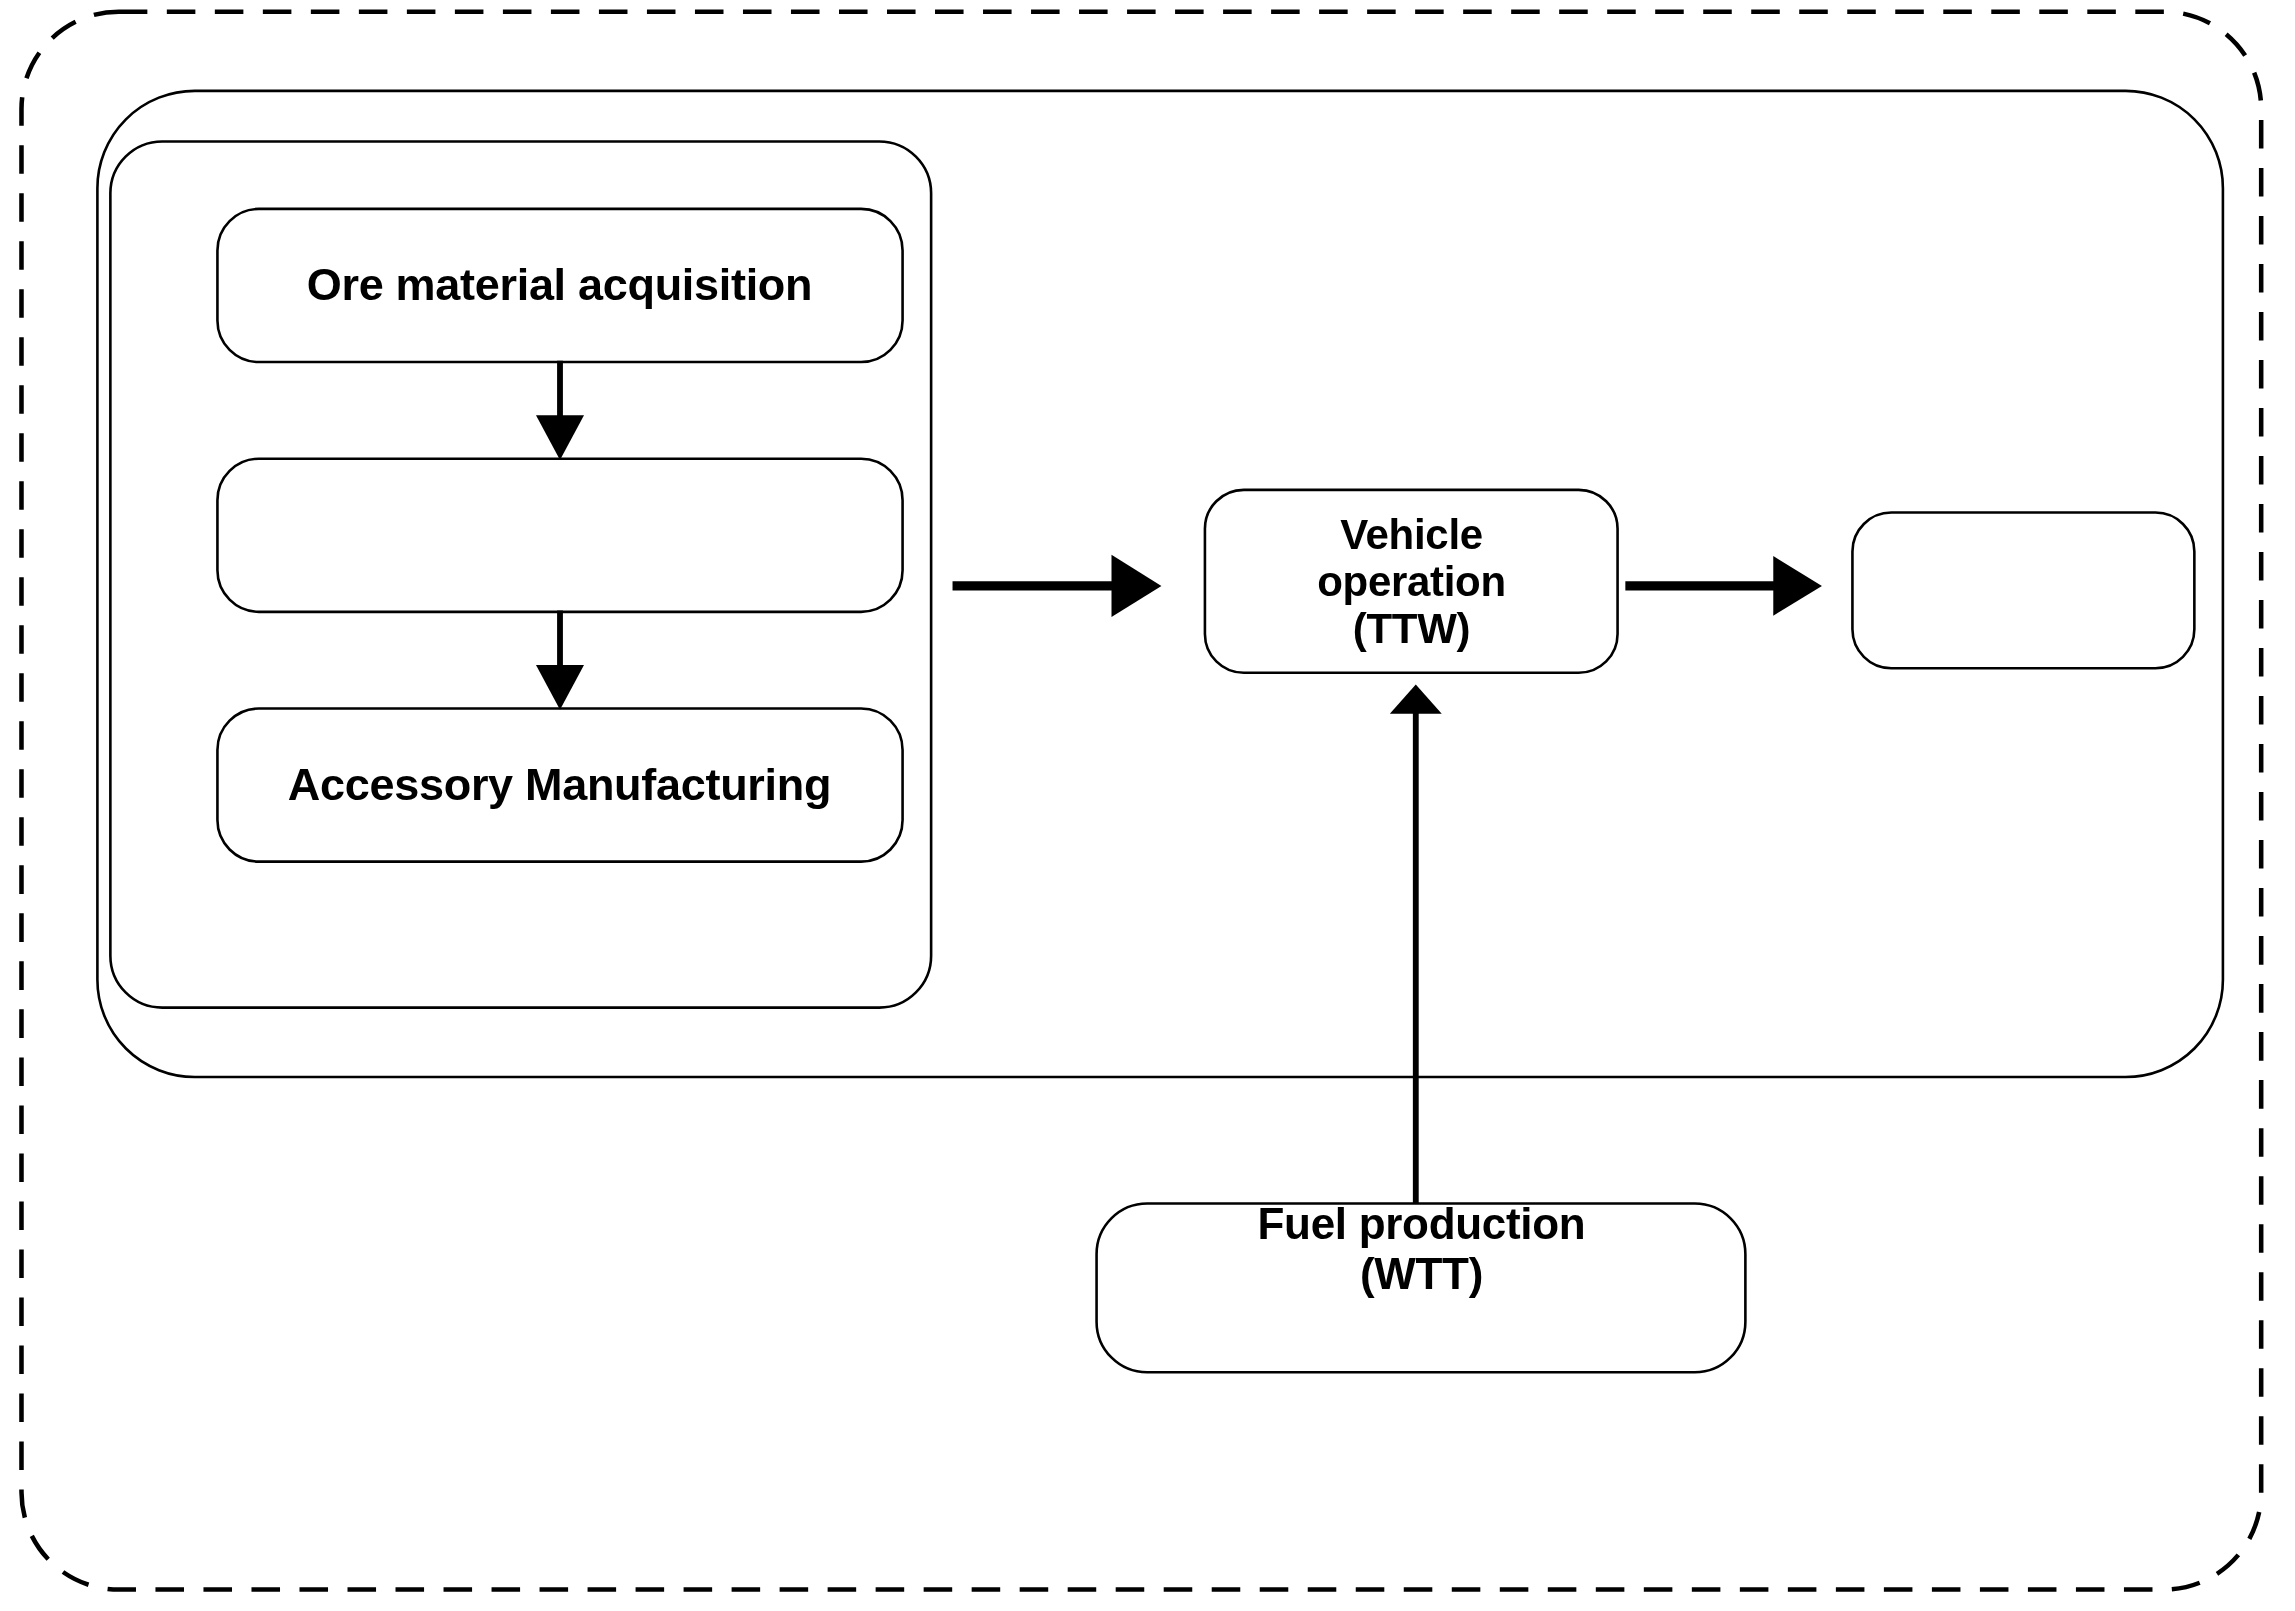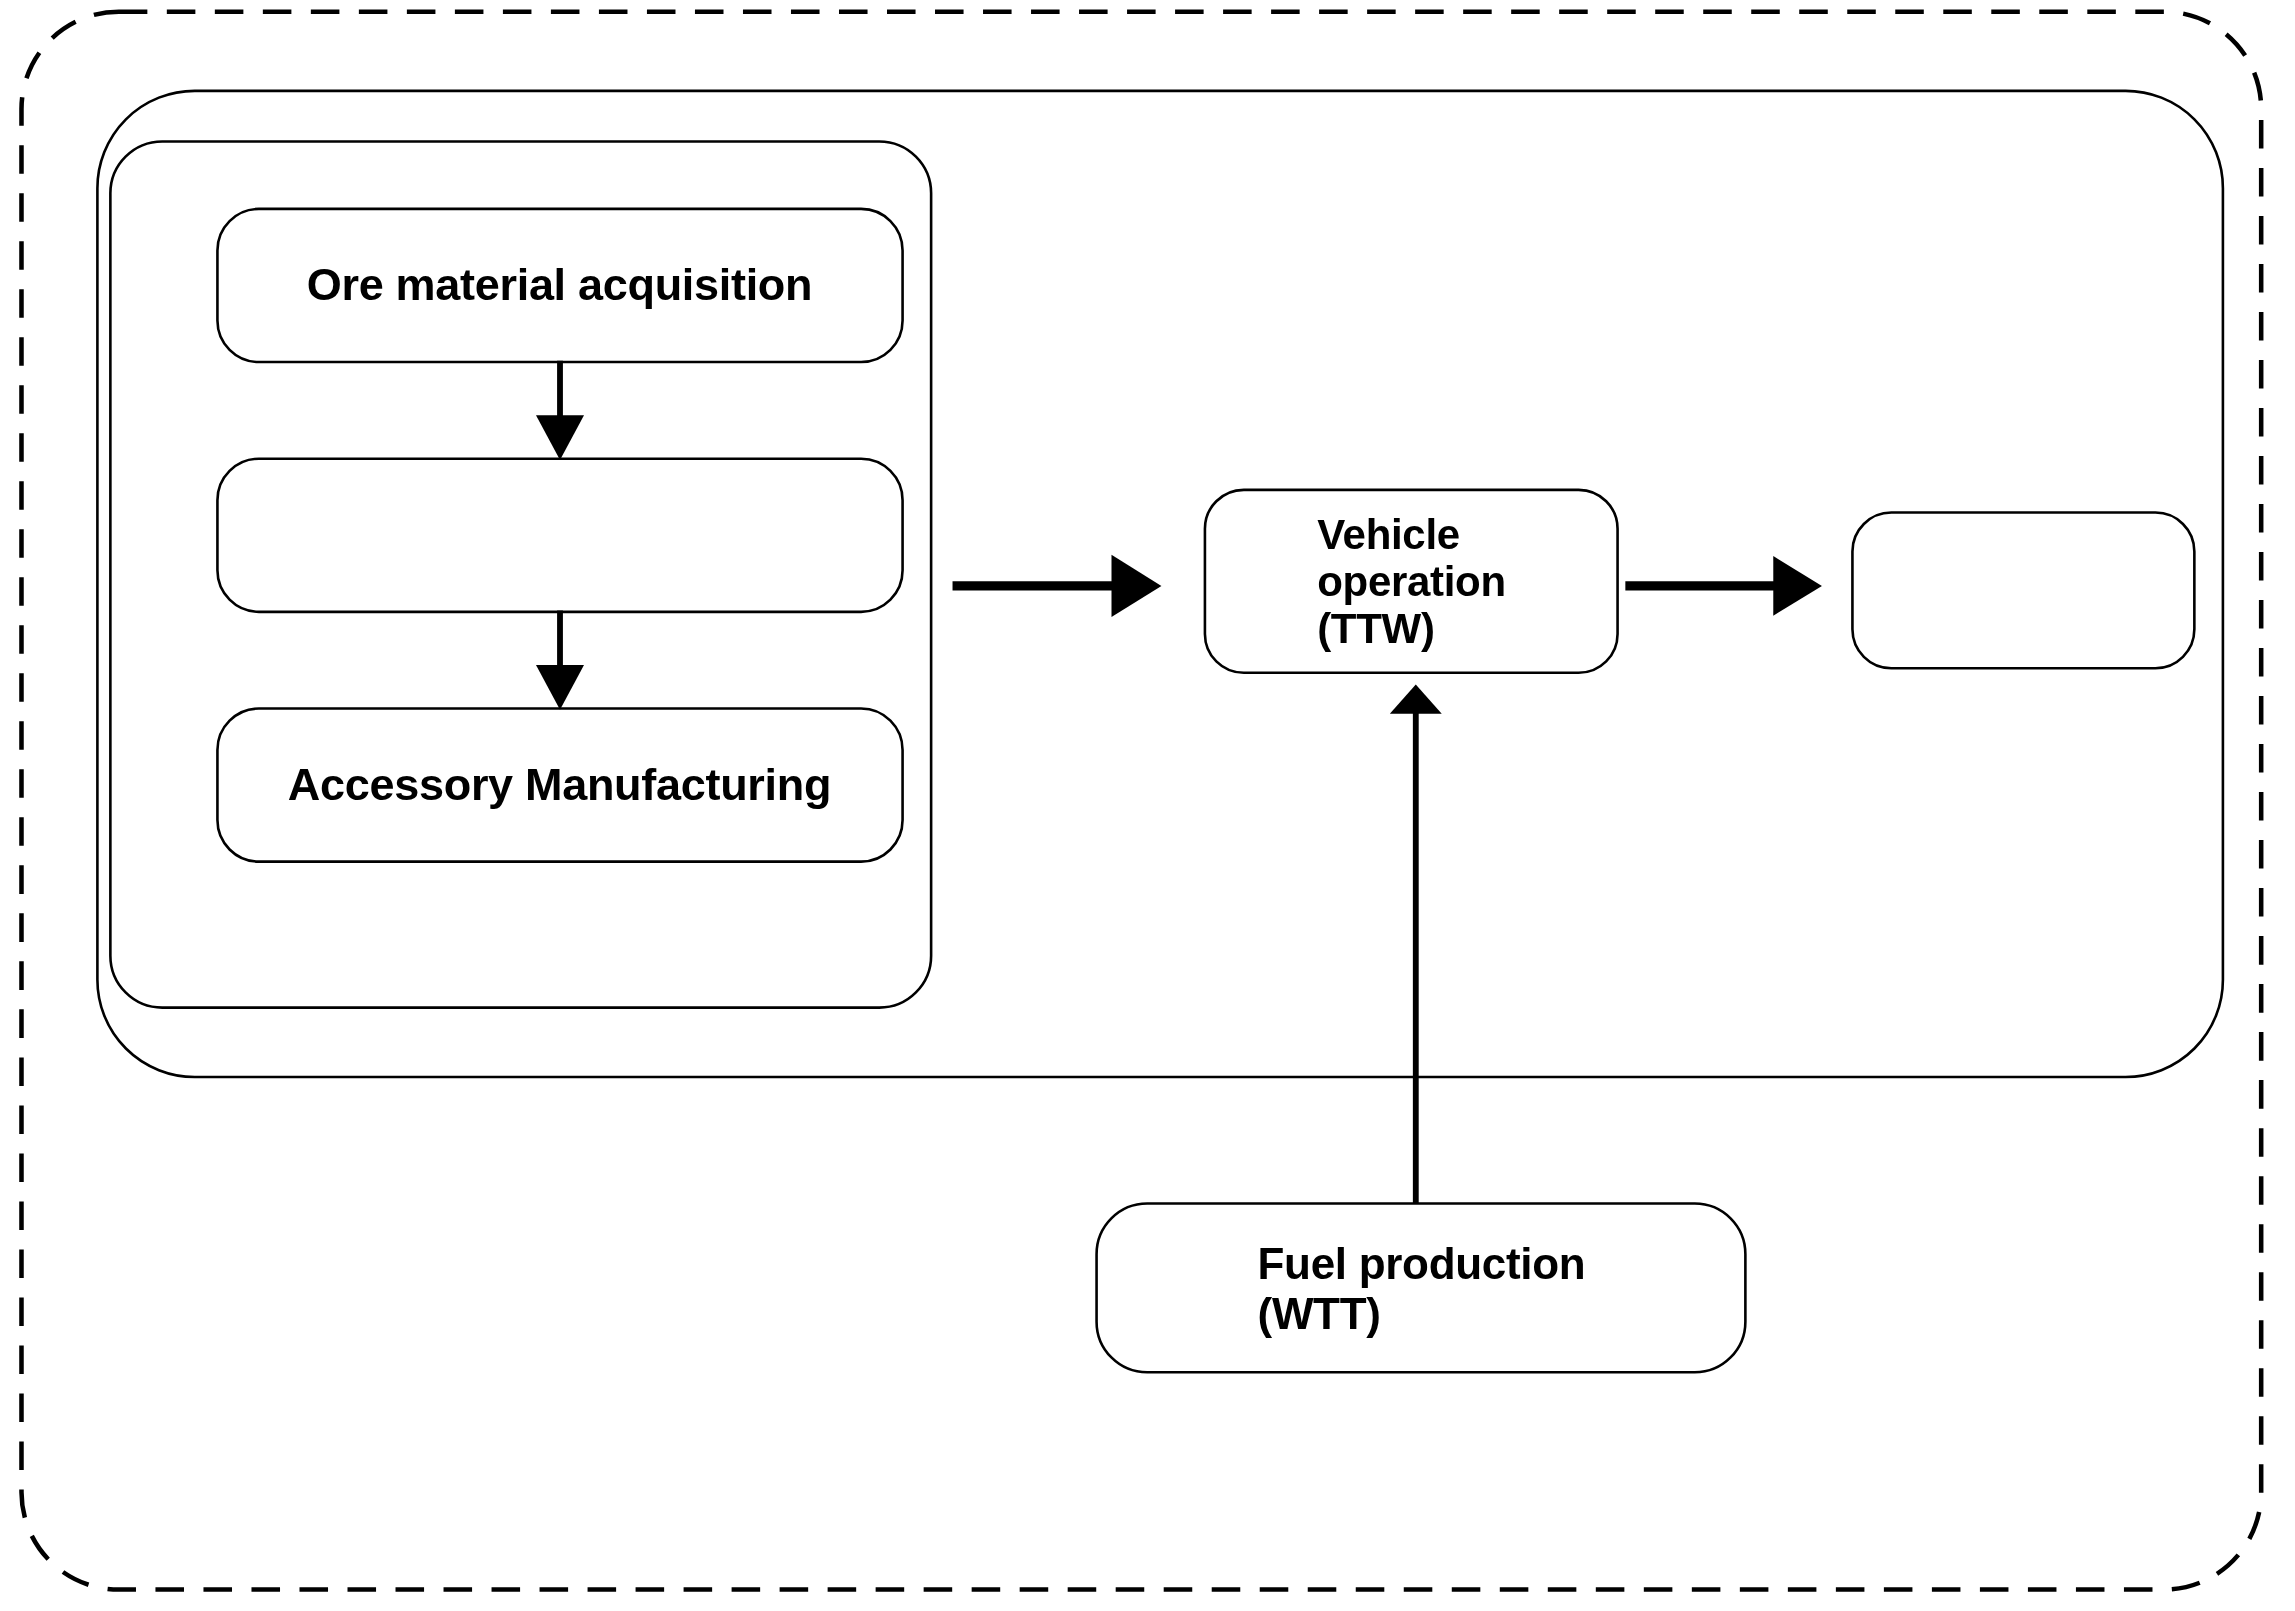--- a/index.html
+++ b/index.html
@@ -52,36 +52,37 @@
   }
   .arrow-head {
     fill: #000000;
     stroke: none;
   }
   .node-label {
     position: absolute;
     display: flex;
     align-items: center;
     justify-content: center;
+    text-align: center;
     color: #000000;
     font-weight: bold;
     font-family: "Liberation Sans Narrow", "Liberation Sans", "DejaVu Sans Condensed", sans-serif;
     font-stretch: condensed;
     letter-spacing: -0.3px;
     line-height: 1.12;
     white-space: pre-line;
     pointer-events: none;
   }
   .lbl-ore       { left: 217px;  top: 209px;  width: 685px; height: 153px; font-size: 45px; }
   .lbl-matprep   { left: 217px;  top: 459px;  width: 685px; height: 153px; font-size: 45px; }
   .lbl-accman    { left: 217px;  top: 709px; width: 685px; height: 153px; font-size: 45px; }
   .lbl-accprod   { left: 130px;  top: 889px; width: 792px; height: 97px; font-size: 44px; }
   .lbl-vehicle   { left: 1205px; top: 490px;  width: 413px;  height: 183px; font-size: 42px; }
   .lbl-recycle   { left: 1853px; top: 513px;  width: 342px;  height: 156px; font-size: 44px; }
-  .lbl-fuel      { left: 1097px; top: 1204px; width: 649px; height: 169px; font-size: 44px; }
+  .lbl-fuel      { left: 1097px; top: 1164px; width: 649px; height: 169px; font-size: 44px; }
 </style>
 </head>
 <body>
 
 <div id="stage">
 
   <svg id="diagram-svg" viewBox="0 0 3537 2483">
 
     <rect class="frame-dashed" x="33" y="18" width="3452" height="2432" rx="150" ry="150"></rect>
 

